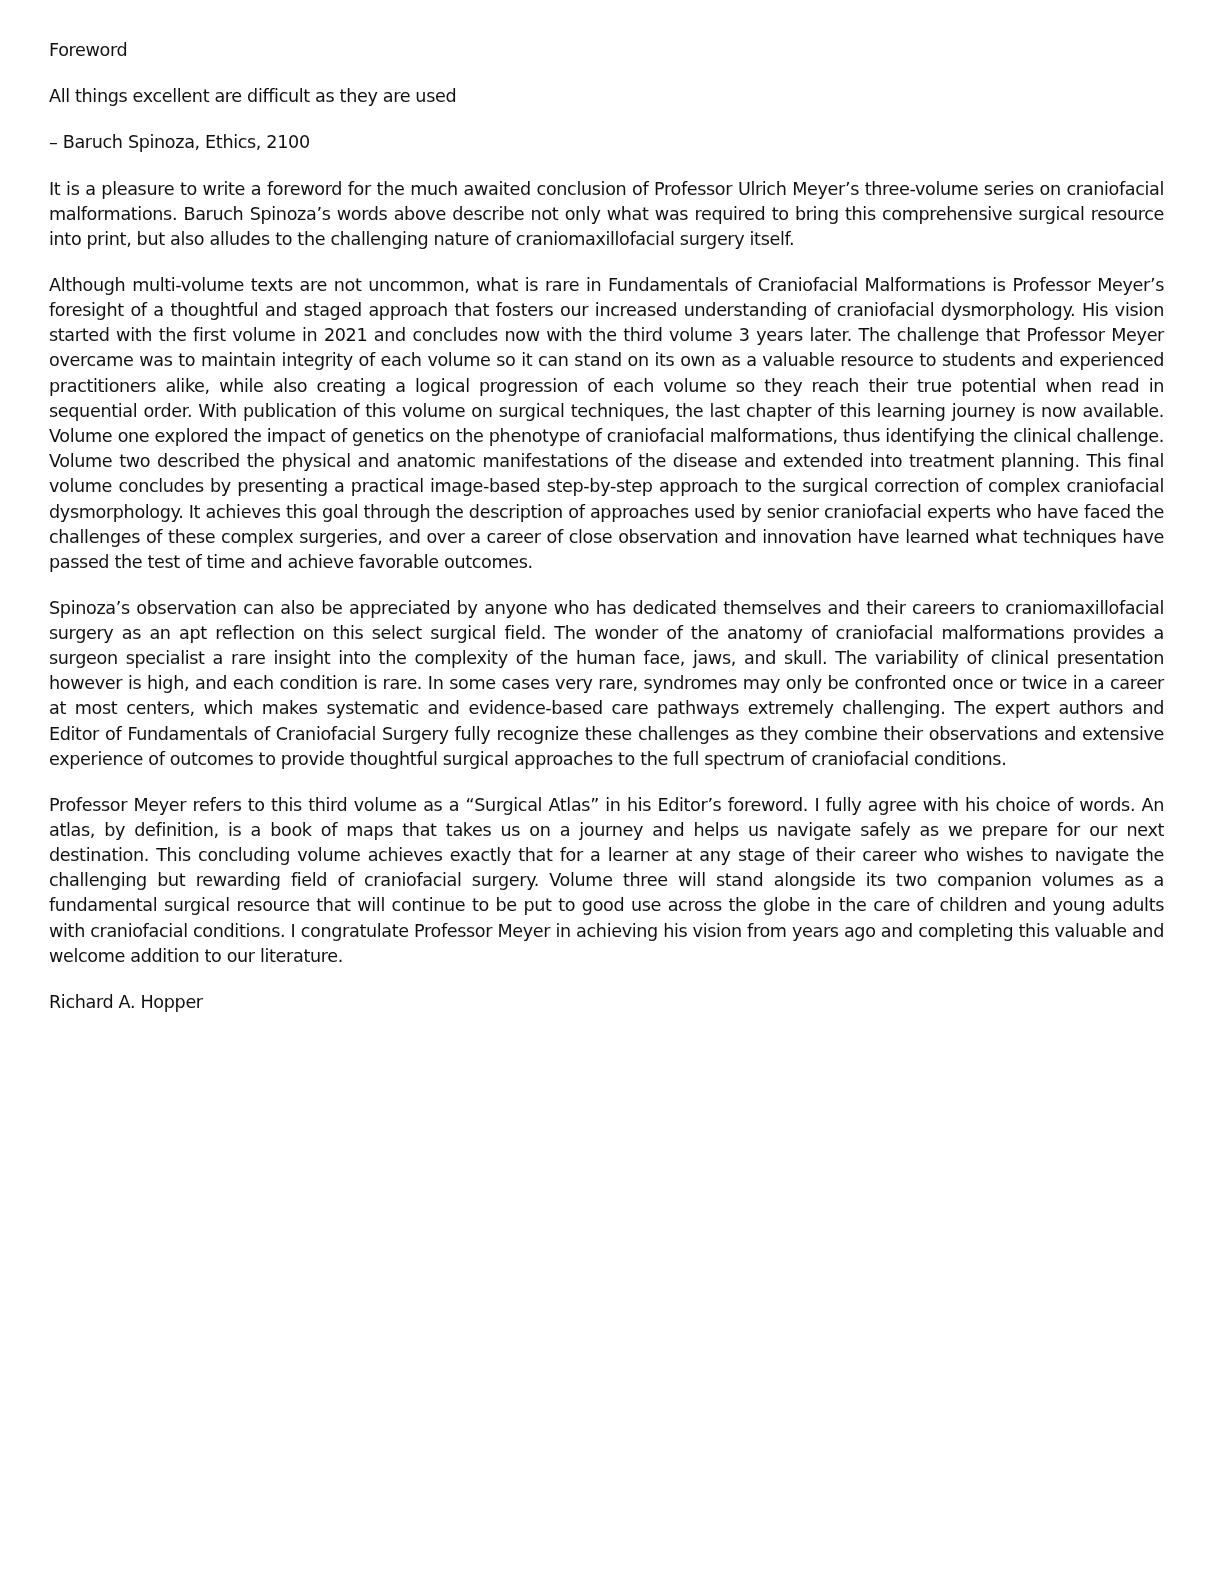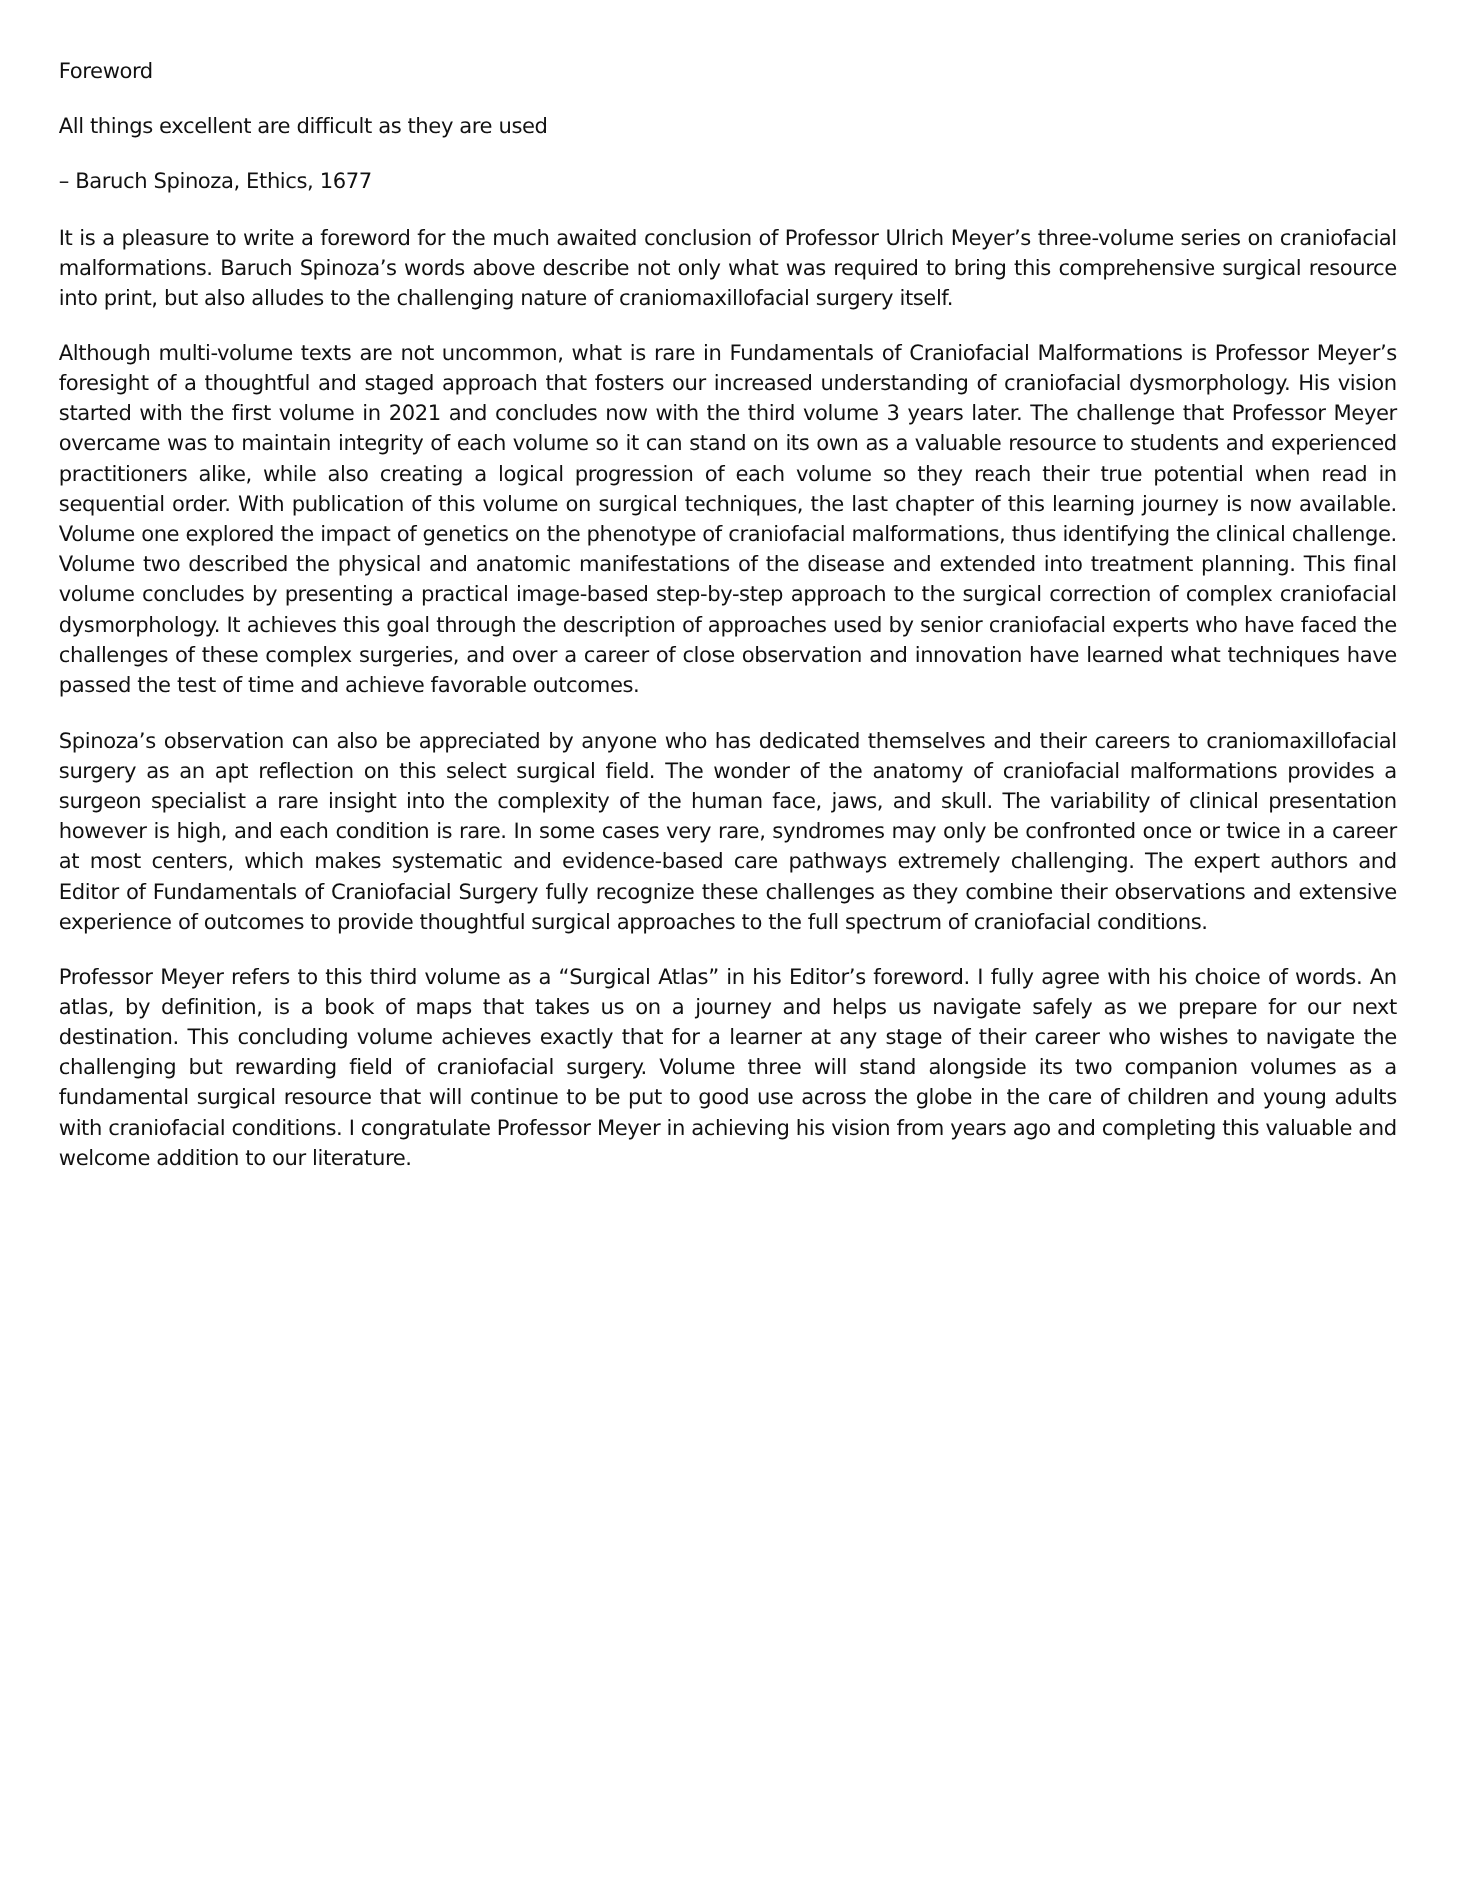--- a/index.html
+++ b/index.html
@@ -11,21 +11,21 @@
       width: 1224px;
       height: 1584px;
       position: relative;
       overflow: hidden;
       color: #111111;
       font-family: "DejaVu Sans", sans-serif;
     }
     .page {
       position: absolute;
       left: 49px;
-      top: 48px;
+      top: 38px;
       width: 1115px;
       font-size: 17.6px;
       line-height: 25.2px;
       letter-spacing: -0.35px;
     }
     .line-block {
       margin: 0 0 21px 0;
     }
     .heading {
       margin: 0 0 21px 0;
@@ -40,18 +40,19 @@
     .signature {
       margin: 0;
     }
   </style>
 </head>
 <body>
 
 <div class="page">
   <div class="heading">Foreword</div>
   <div class="line-block">All things excellent are difficult as they are used</div>
-  <div class="line-block">– Baruch Spinoza, Ethics, 1677</div>
+  <div class="line-block">– Baruch Spinoza, Ethics, 2100</div>
   <p class="para">It is a pleasure to write a foreword for the much awaited conclusion of Professor Ulrich Meyer’s three-volume series on craniofacial malformations. Baruch Spinoza’s words above describe not only what was required to bring this comprehensive surgical resource into print, but also alludes to the challenging nature of craniomaxillofacial surgery itself.</p>
   <p class="para">Although multi-volume texts are not uncommon, what is rare in Fundamentals of Craniofacial Malformations is Professor Meyer’s foresight of a thoughtful and staged approach that fosters our increased understanding of craniofacial dysmorphology. His vision started with the first volume in 2021 and concludes now with the third volume 3 years later. The challenge that Professor Meyer overcame was to maintain integrity of each volume so it can stand on its own as a valuable resource to students and experienced practitioners alike, while also creating a logical progression of each volume so they reach their true potential when read in sequential order. With publication of this volume on surgical techniques, the last chapter of this learning journey is now available. Volume one explored the impact of genetics on the phenotype of craniofacial malformations, thus identifying the clinical challenge. Volume two described the physical and anatomic manifestations of the disease and extended into treatment planning. This final volume concludes by presenting a practical image-based step-by-step approach to the surgical correction of complex craniofacial dysmorphology. It achieves this goal through the description of approaches used by senior craniofacial experts who have faced the challenges of these complex surgeries, and over a career of close observation and innovation have learned what techniques have passed the test of time and achieve favorable outcomes.</p>
   <p class="para">Spinoza’s observation can also be appreciated by anyone who has dedicated themselves and their careers to craniomaxillofacial surgery as an apt reflection on this select surgical field. The wonder of the anatomy of craniofacial malformations provides a surgeon specialist a rare insight into the complexity of the human face, jaws, and skull. The variability of clinical presentation however is high, and each condition is rare. In some cases very rare, syndromes may only be confronted once or twice in a career at most centers, which makes systematic and evidence-based care pathways extremely challenging. The expert authors and Editor of Fundamentals of Craniofacial Surgery fully recognize these challenges as they combine their observations and extensive experience of outcomes to provide thoughtful surgical approaches to the full spectrum of craniofacial conditions.</p>
   <p class="para">Professor Meyer refers to this third volume as a “Surgical Atlas” in his Editor’s foreword. I fully agree with his choice of words. An atlas, by definition, is a book of maps that takes us on a journey and helps us navigate safely as we prepare for our next destination. This concluding volume achieves exactly that for a learner at any stage of their career who wishes to navigate the challenging but rewarding field of craniofacial surgery. Volume three will stand alongside its two companion volumes as a fundamental surgical resource that will continue to be put to good use across the globe in the care of children and young adults with craniofacial conditions. I congratulate Professor Meyer in achieving his vision from years ago and completing this valuable and welcome addition to our literature.</p>
+  <div class="signature">Richard A. Hopper</div>
 </div>
 
 </body></html>

